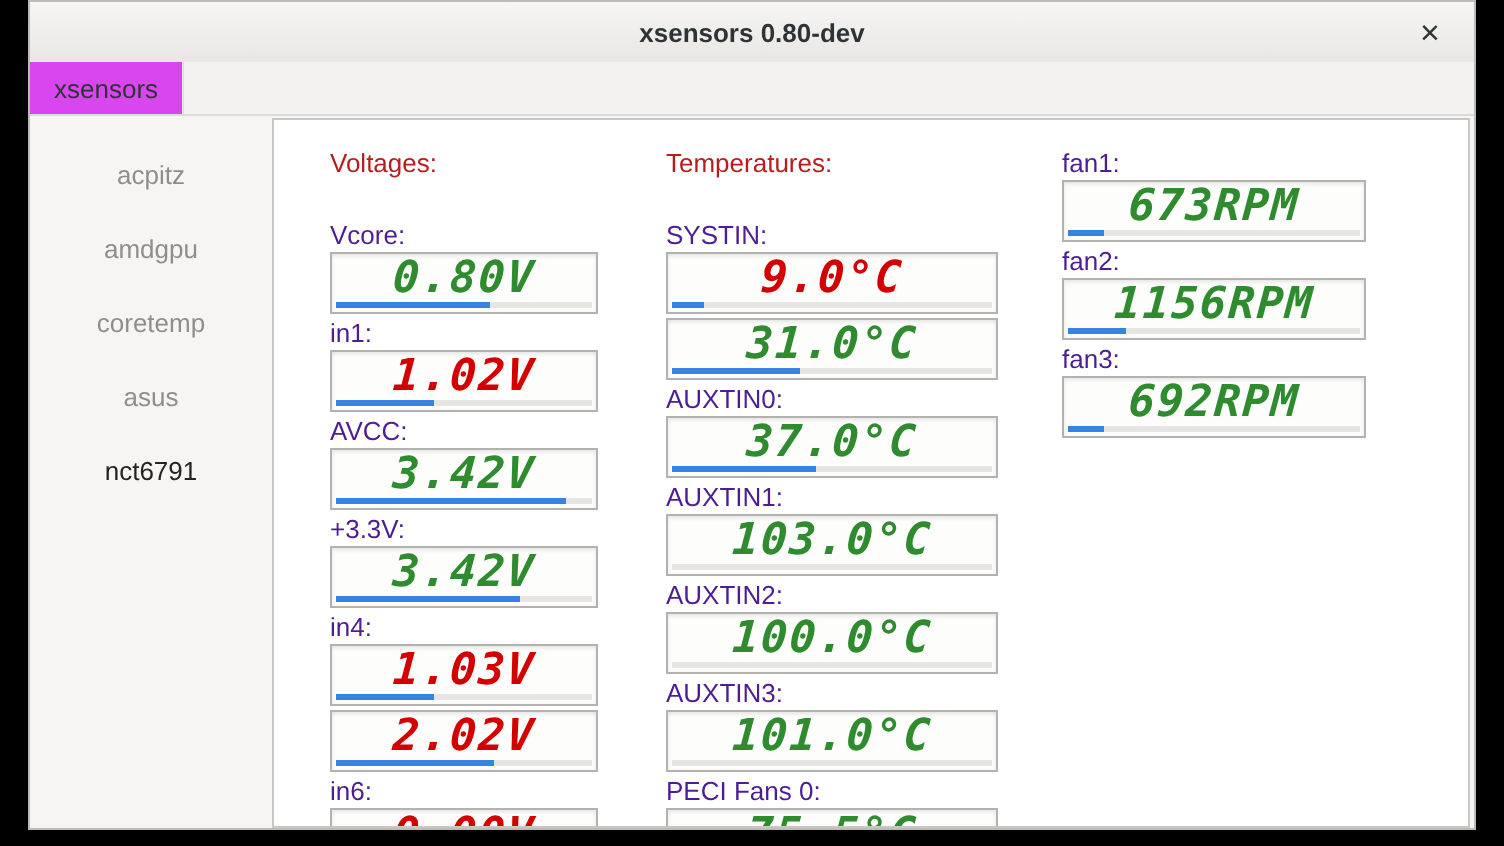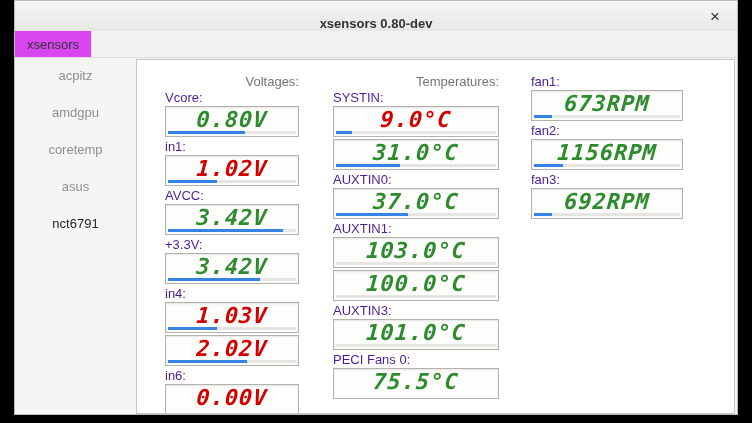--- a/index.html
+++ b/index.html
@@ -10,59 +10,59 @@
   }
   .window{
     position:absolute;left:14px;top:0;width:724px;height:415px;
     background:#f6f5f4;overflow:hidden;border:1px solid #bdbbb7;box-sizing:border-box;
   }
   
   .titlebar{
     position:absolute;left:0;top:0;right:0;height:30px;
     background:linear-gradient(#f6f5f3,#e9e7e4);
     border-bottom:1px solid #c6c4c0;
-    display:flex;align-items:flex-end;justify-content:center;
+    display:flex;align-items:center;justify-content:center;
   }
   .title{font-size:13px;font-weight:700;color:#2e3436;}
   .close{
     position:absolute;right:12px;top:0;height:30px;width:20px;
     display:flex;align-items:center;justify-content:center;
     font-size:17px;color:#2e3436;cursor:pointer;line-height:1;
   }
   
   .tabrow{
     position:absolute;left:0;top:30px;right:0;height:26px;
     background:#f3f2f0;border-bottom:1px solid #dedcd8;
     display:flex;align-items:stretch;
   }
   .tab{
     padding:0 12px;display:flex;align-items:center;
     font-size:13px;color:#2e3436;background:#d946ef;
     border-right:1px solid #e3e1dd;
   }
   
   .main{position:absolute;left:0;top:56px;right:0;bottom:0;}
-  .sidebar{position:absolute;left:0;top:0;width:121px;bottom:0;}
+  .sidebar{position:absolute;left:0;top:12px;width:121px;bottom:0;}
   .side-item{
     height:37px;line-height:37px;text-align:center;
     font-size:13px;color:#8f8e8a;cursor:pointer;
   }
   .side-item.selected{color:#242424;font-weight:400;}
   .panel{
     position:absolute;left:121px;top:2px;right:2px;bottom:0;
     background:#ffffff;border:1px solid #c9c7c3;box-sizing:border-box;
     overflow:hidden;
   }
   .sensor-col{position:absolute;top:14px;}
   .col-0{left:28px;width:134px;}
   .col-1{left:196px;width:166px;}
   .col-2{left:394px;width:152px;}
   .col-header{
-    height:16px;margin-bottom:0;text-align:right;
-    font-size:13px;color:#737373;
+    height:16px;margin-bottom:20px;text-align:left;
+    font-size:13px;color:#b91c1c;
   }
   .cell{margin-bottom:2px;}
   .cell-label{font-size:13px;color:#4c1d95;height:16px;line-height:15px;}
   .lcd-box{
     position:relative;height:29px;border:1px solid #b4b2ae;
     background:#fdfdfc;box-sizing:content-box;
     box-shadow:inset 0 1px 2px rgba(0,0,0,0.10);
   }
   .lcd-value{
     text-align:center;
@@ -191,20 +191,21 @@
           <div class="cell">
             <div class="cell-label">AUXTIN1:</div>
             <div class="lcd-box">
               <div class="lcd-value green">103.0°C</div>
               <div class="trough">
                 <div class="fill" style="width: 0%;"></div>
               </div>
             </div>
           </div>
           <div class="cell">
+            <div class="cell-label">AUXTIN2:</div>
             <div class="lcd-box">
               <div class="lcd-value green">100.0°C</div>
               <div class="trough">
                 <div class="fill" style="width: 0%;"></div>
               </div>
             </div>
           </div>
           <div class="cell">
             <div class="cell-label">AUXTIN3:</div>
             <div class="lcd-box">

